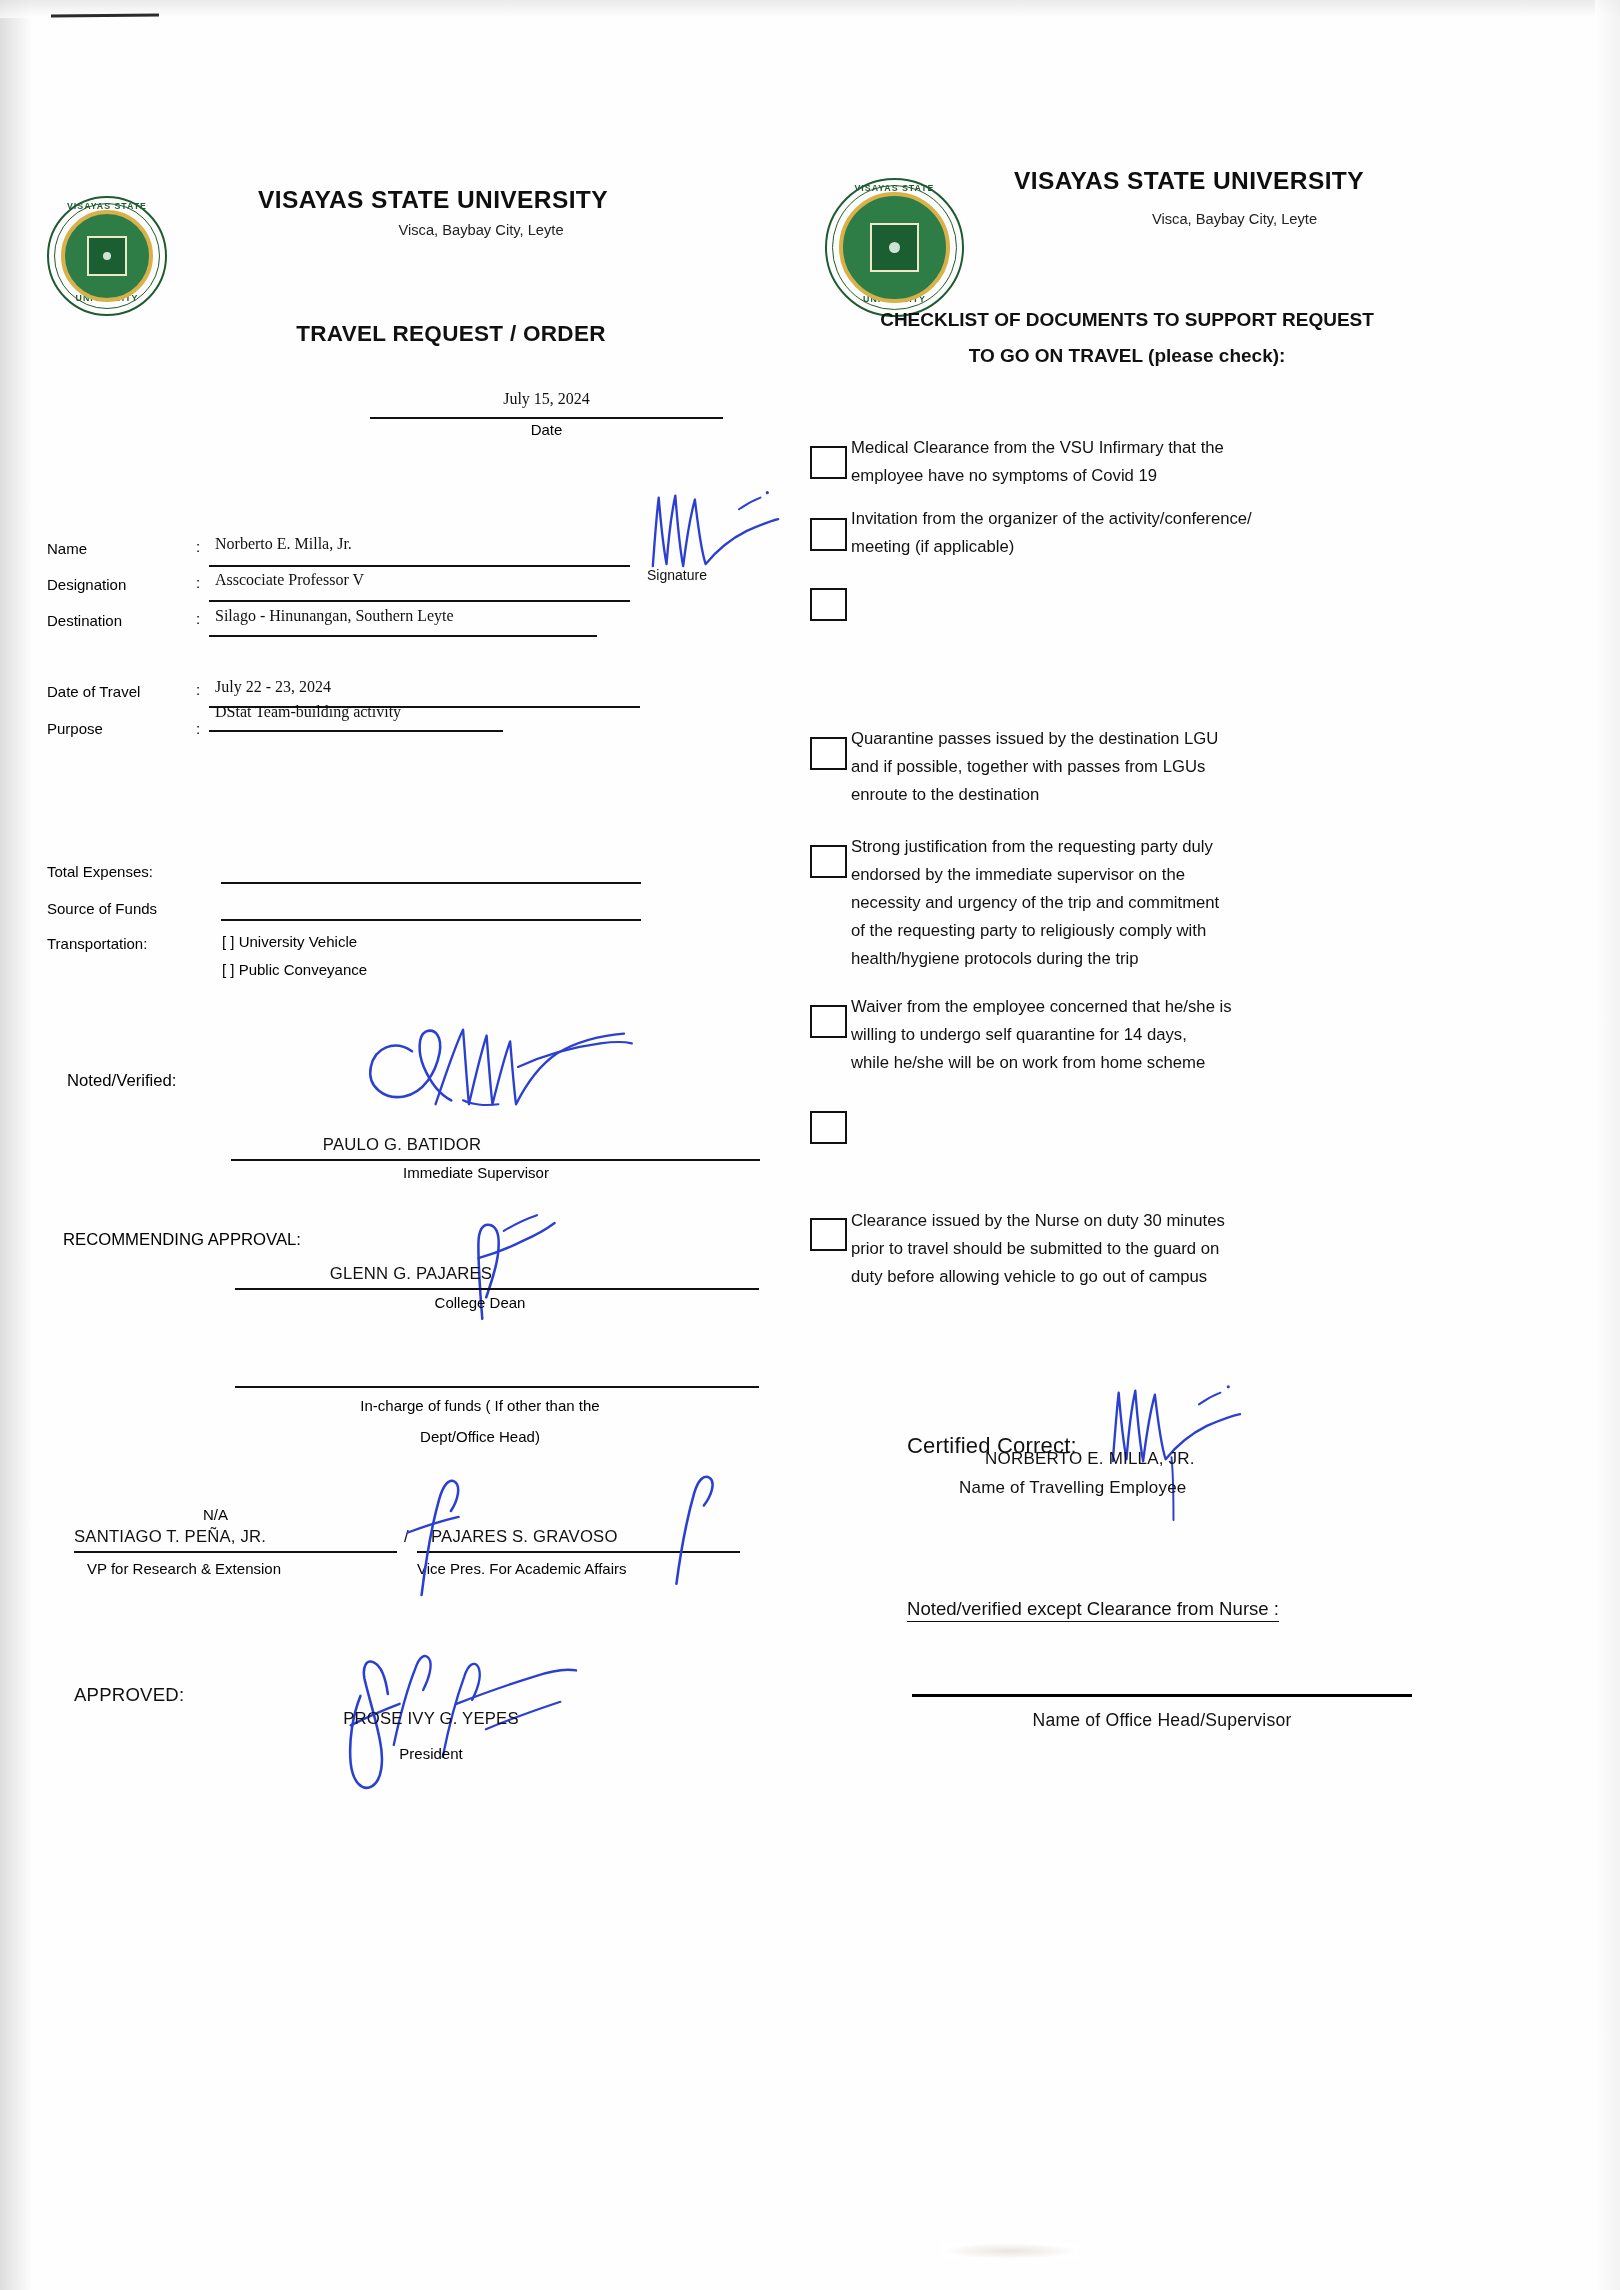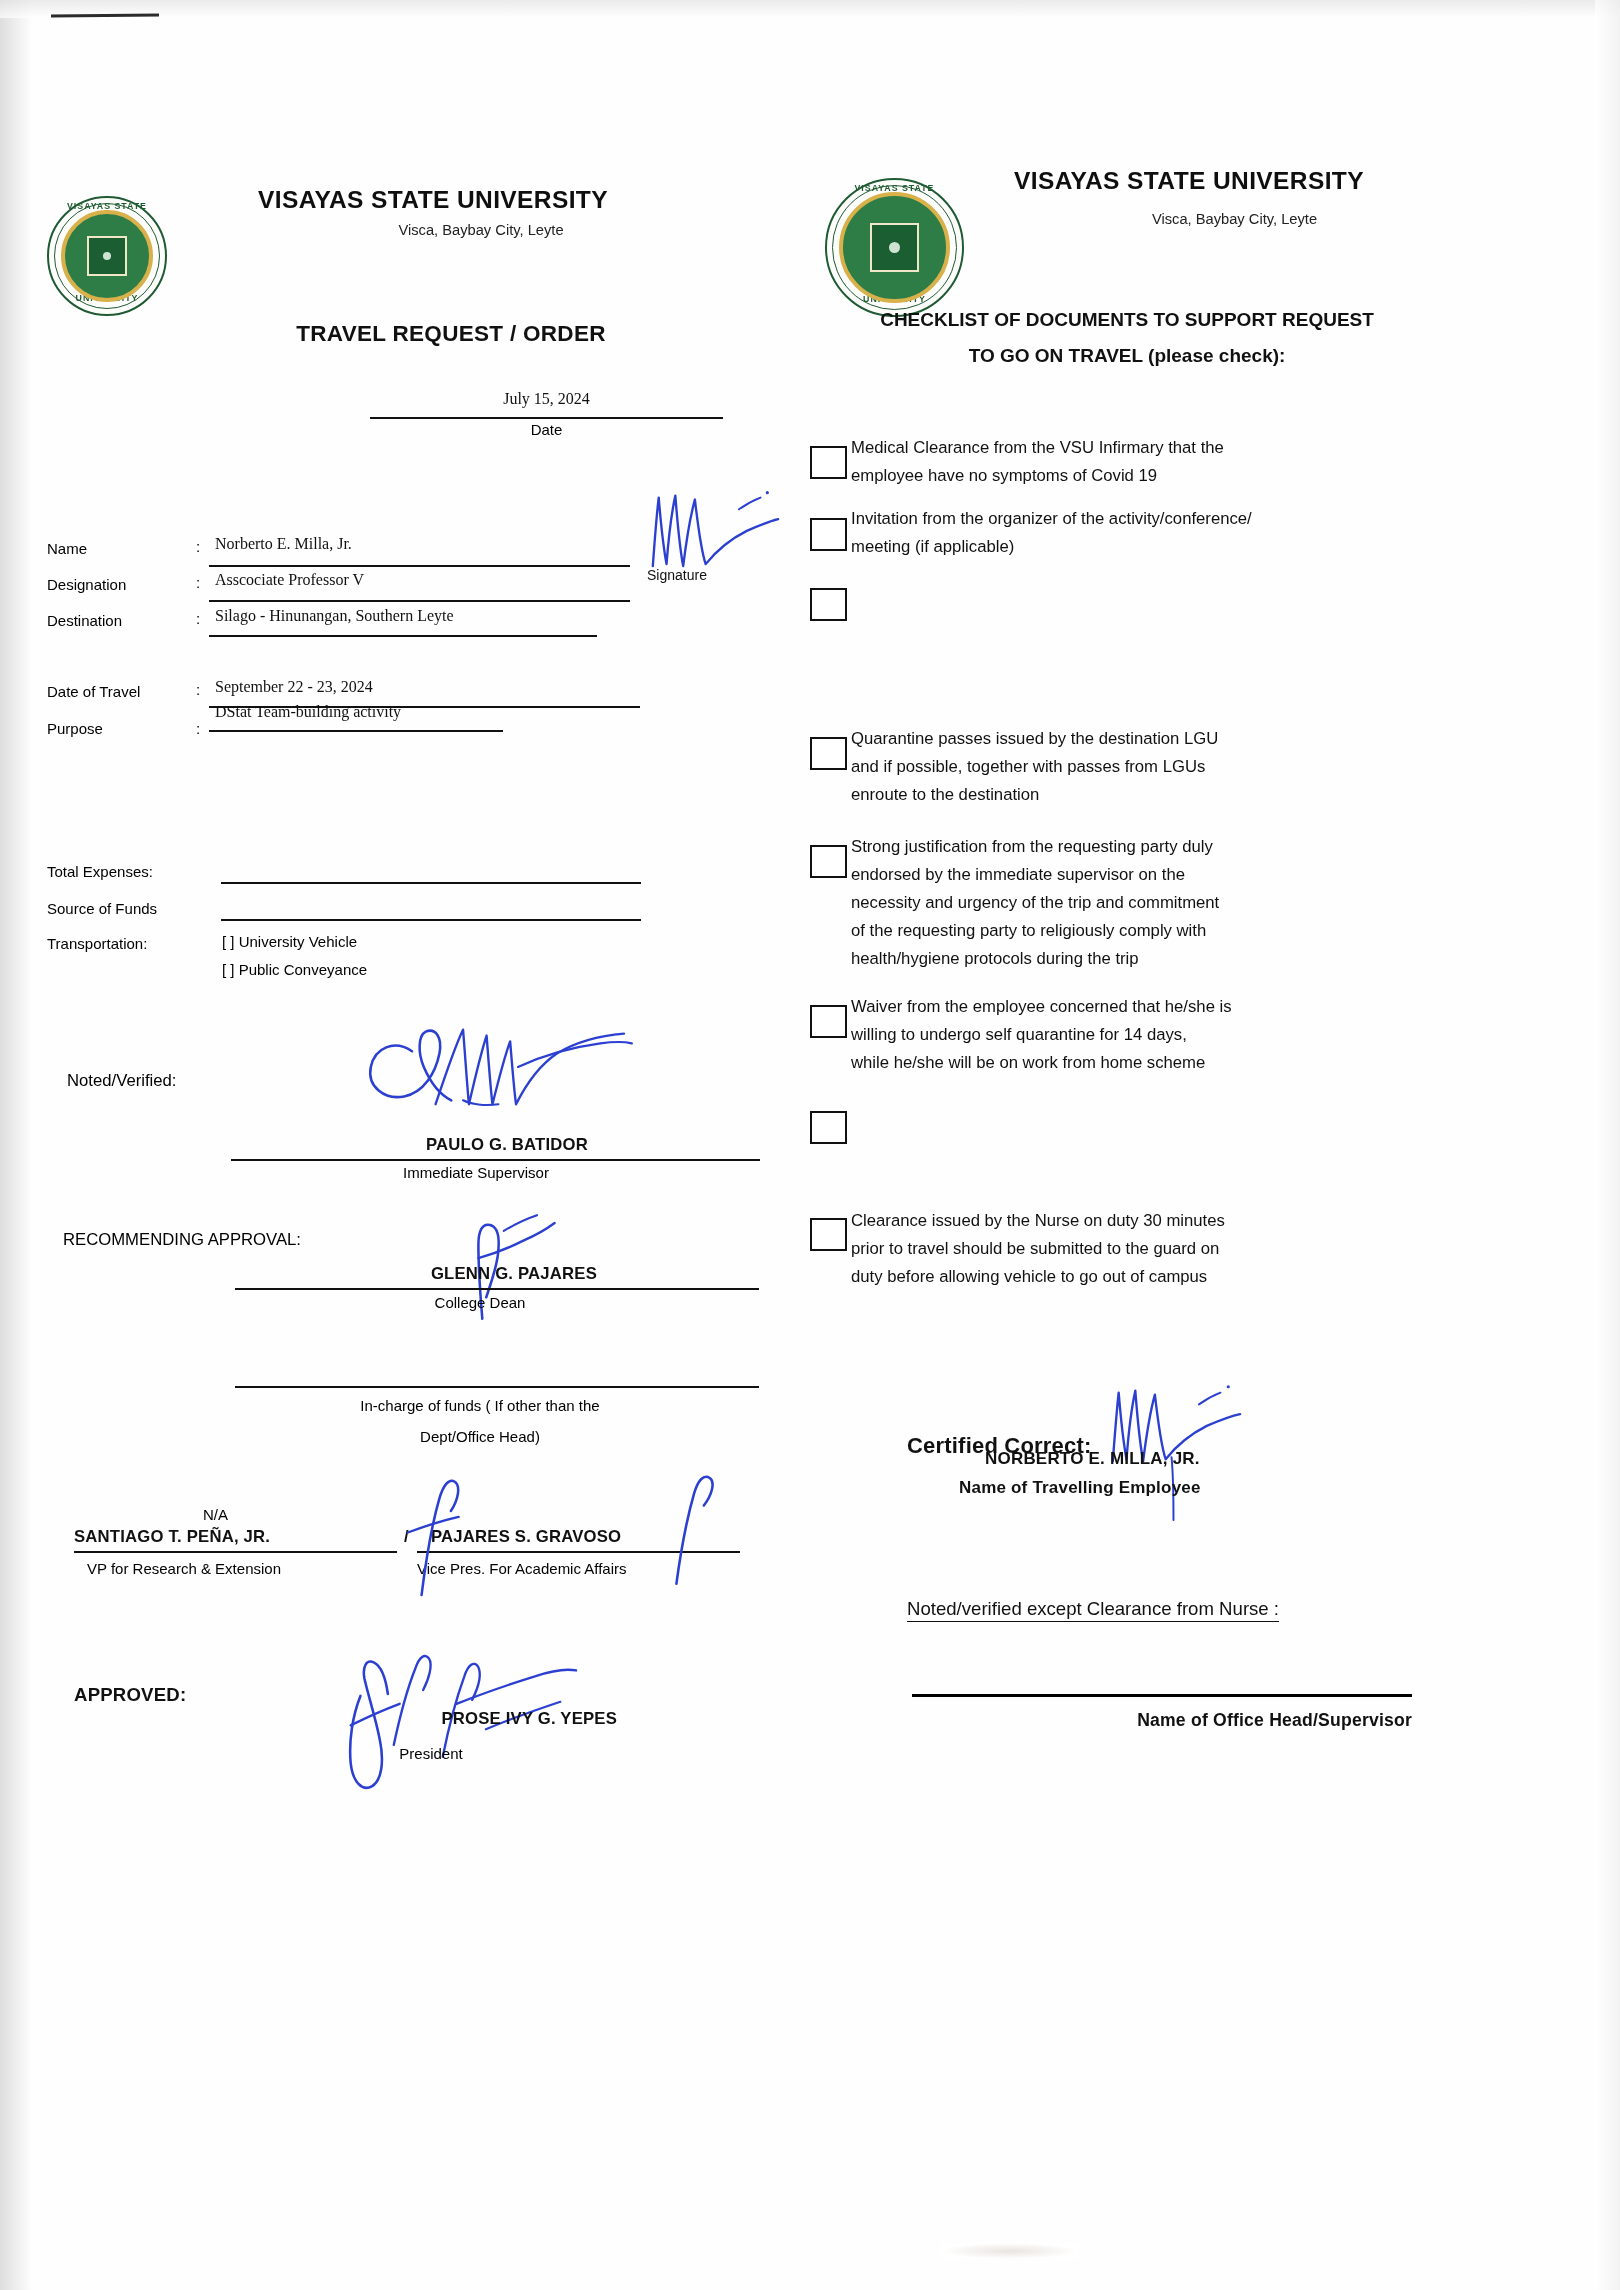--- a/index.html
+++ b/index.html
@@ -164,23 +164,22 @@
     white-space: pre-line;
   }
 
   
   .sig { position: absolute; pointer-events: none; }
   .sig svg { overflow: visible; }
   .ink { fill: none; stroke: #2b3fd0; stroke-linecap: round; stroke-linejoin: round; }
 
   .namebold {
     font-size: 16.7px;
-    font-weight: bold;
+    font-weight: normal;
     letter-spacing: 0.2px;
-    text-align: right;
   }
 </style>
 </head>
 <body>
 
 <div class="page">
 
   <div class="scan-edge-left"></div>
   <div class="scan-edge-top"></div>
   <div class="scan-edge-right"></div>
@@ -226,21 +225,21 @@
   <div class="sig" style="left:645px; top:470px;">
     <svg width="137" height="108" viewBox="0 0 140 110">
       <path class="ink" stroke-width="2.4" d="M8 98 C10 70 12 45 14 28 C16 52 19 80 22 96 C24 70 27 44 31 26 C33 52 36 82 39 98 C42 74 46 48 51 30 C54 56 58 84 62 96 C70 86 84 72 104 62 C118 56 128 52 136 50"></path>
       <path class="ink" stroke-width="2" d="M96 40 C103 35 110 31 118 28"></path>
       <circle cx="125" cy="23" r="1.6" fill="#2b3fd0" stroke="none"></circle>
     </svg>
   </div>
 
   <div class="abs lbl" style="left:47px; top:683px;">Date of Travel</div>
   <div class="abs lbl" style="left:196px; top:681px;">:</div>
-  <div class="abs filled" style="left:215px; top:678px;">September 22 - 23, 2024</div>
+  <div class="abs filled" style="left:215px; top:678px;">July 22 - 23, 2024</div>
   <div class="rule" style="left:209px; top:706px; width:431px;"></div>
 
   <div class="abs lbl" style="left:47px; top:720px;">Purpose</div>
   <div class="abs lbl" style="left:196px; top:720px;">:</div>
   <div class="abs filled" style="left:215px; top:703px;">DStat Team-building activity</div>
   <div class="rule" style="left:209px; top:730px; width:294px;"></div>
 
   <div class="abs lbl" style="left:47px; top:863px;">Total Expenses:</div>
   <div class="rule" style="left:221px; top:882px; width:420px;"></div>
 

